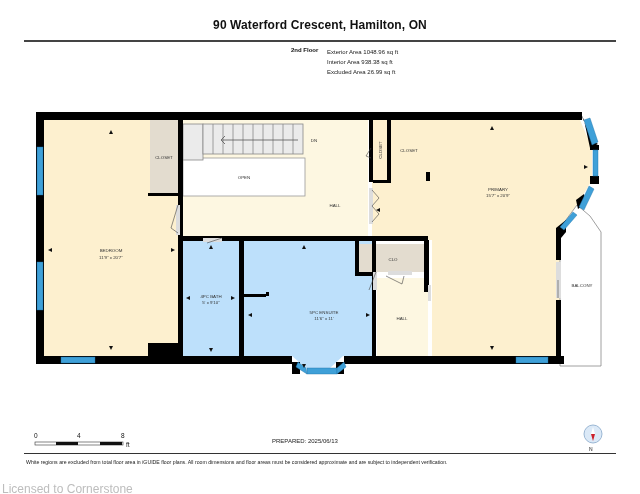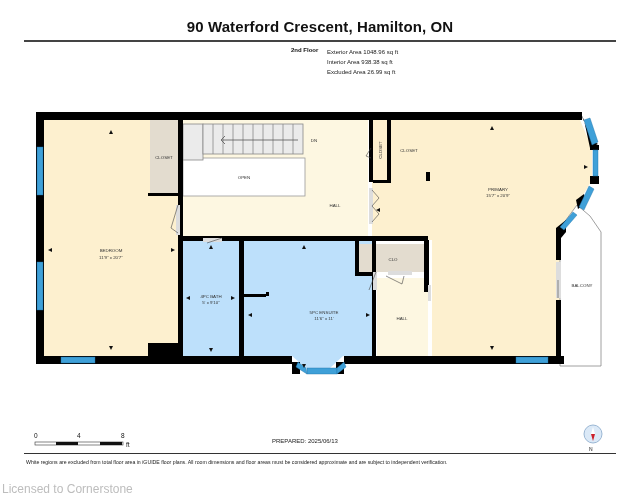--- a/index.html
+++ b/index.html
@@ -1,17 +1,17 @@
 <!DOCTYPE html>
 <html><head>
 <meta charset="utf-8">
 <style>
   html, body { margin:0; padding:0; background:#ffffff; }
   body { width:640px; height:494px; position:relative; overflow:hidden; font-family:"Liberation Sans", sans-serif; color:#111; }
-  .title { position:absolute; left:0; top:18px; width:640px; text-align:center; font-size:15px; font-weight:bold; letter-spacing:0.1px; }
+  .title { position:absolute; left:0; top:18px; width:640px; text-align:center; font-size:12px; font-weight:bold; letter-spacing:0.1px; }
   .title-rule { position:absolute; left:24px; top:40px; width:592px; height:2px; background:#444; }
   .floor-label { position:absolute; left:291px; top:47px; font-size:6px; font-weight:bold; }
   .areas { position:absolute; left:327px; top:47px; font-size:6px; line-height:10px; color:#222; }
   .plan { position:absolute; left:0; top:0; }
   .scale { position:absolute; left:34px; top:432px; }
   .scale-labels span { position:absolute; top:0; font-size:6.5px; }
   .prepared { position:absolute; left:272px; top:438px; font-size:6px; color:#222; }
   .bottom-rule { position:absolute; left:24px; top:453px; width:592px; height:1px; background:#333; }
   .disclaimer { position:absolute; left:26px; top:459px; font-size:5.2px; color:#222; white-space:nowrap; }
   .licensed { position:absolute; left:2px; top:482px; font-size:12px; color:#bdbdbd; }

